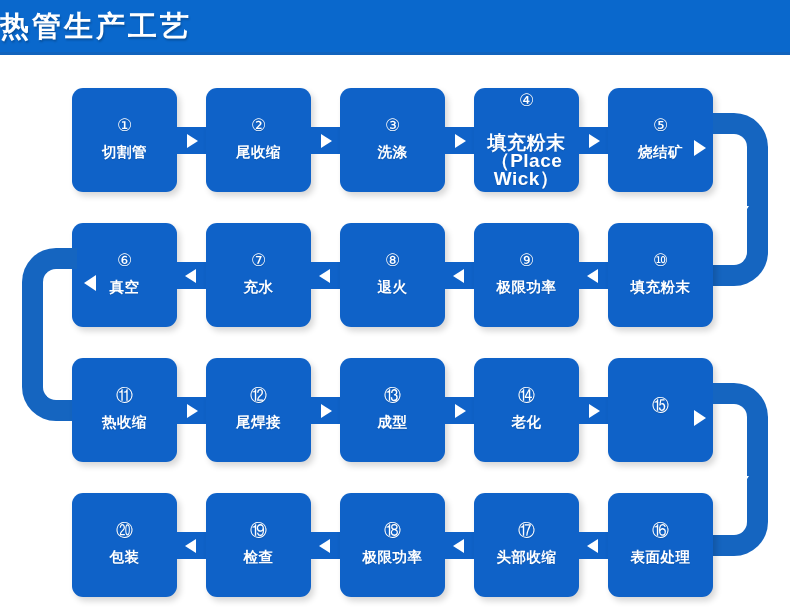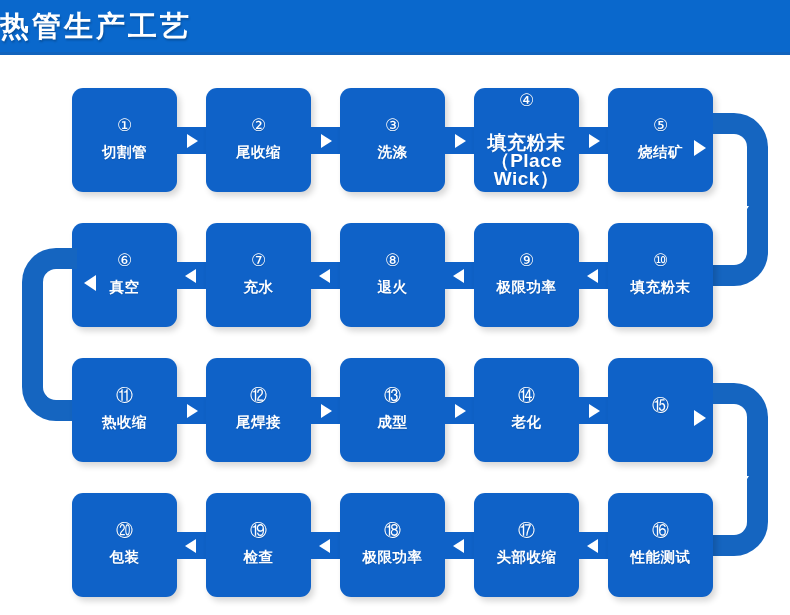--- a/index.html
+++ b/index.html
@@ -318,16 +318,16 @@
   <div class="step" style="left:474px; top:438px;">
     <div class="step-num">⑰</div>
     <div class="step-label">头部收缩</div>
   </div>
   <div class="conn" style="left:579px; top:477px;">
     <span class="tri tri-left"></span>
   </div>
 
   <div class="step" style="left:608px; top:438px;">
     <div class="step-num">⑯</div>
-    <div class="step-label">性能测试</div>
+    <div class="step-label">表面处理</div>
   </div>
 
 </div>
 
 </body></html>

